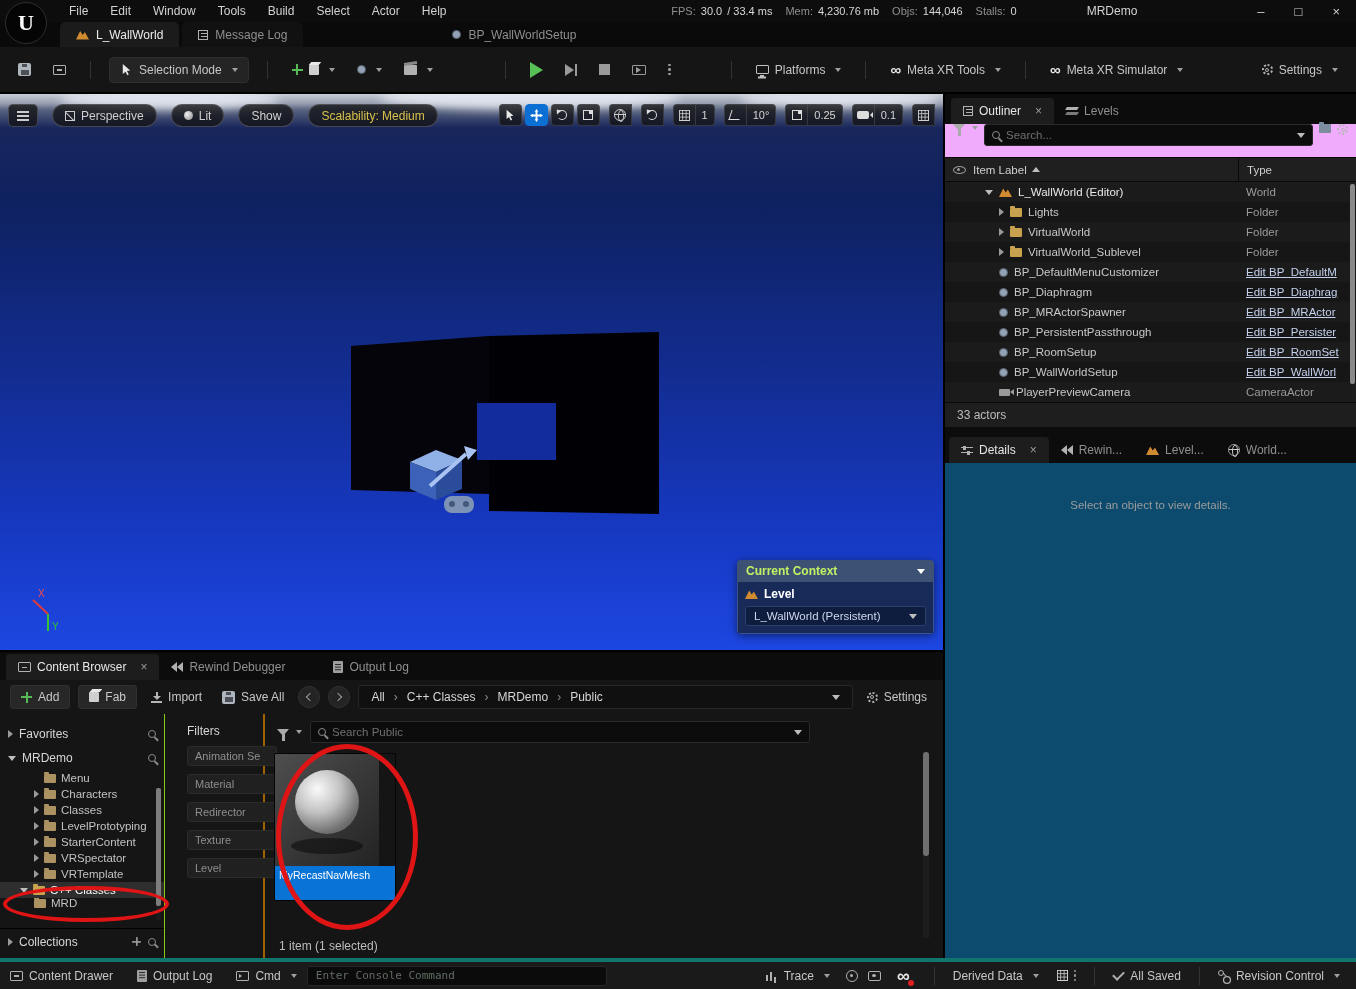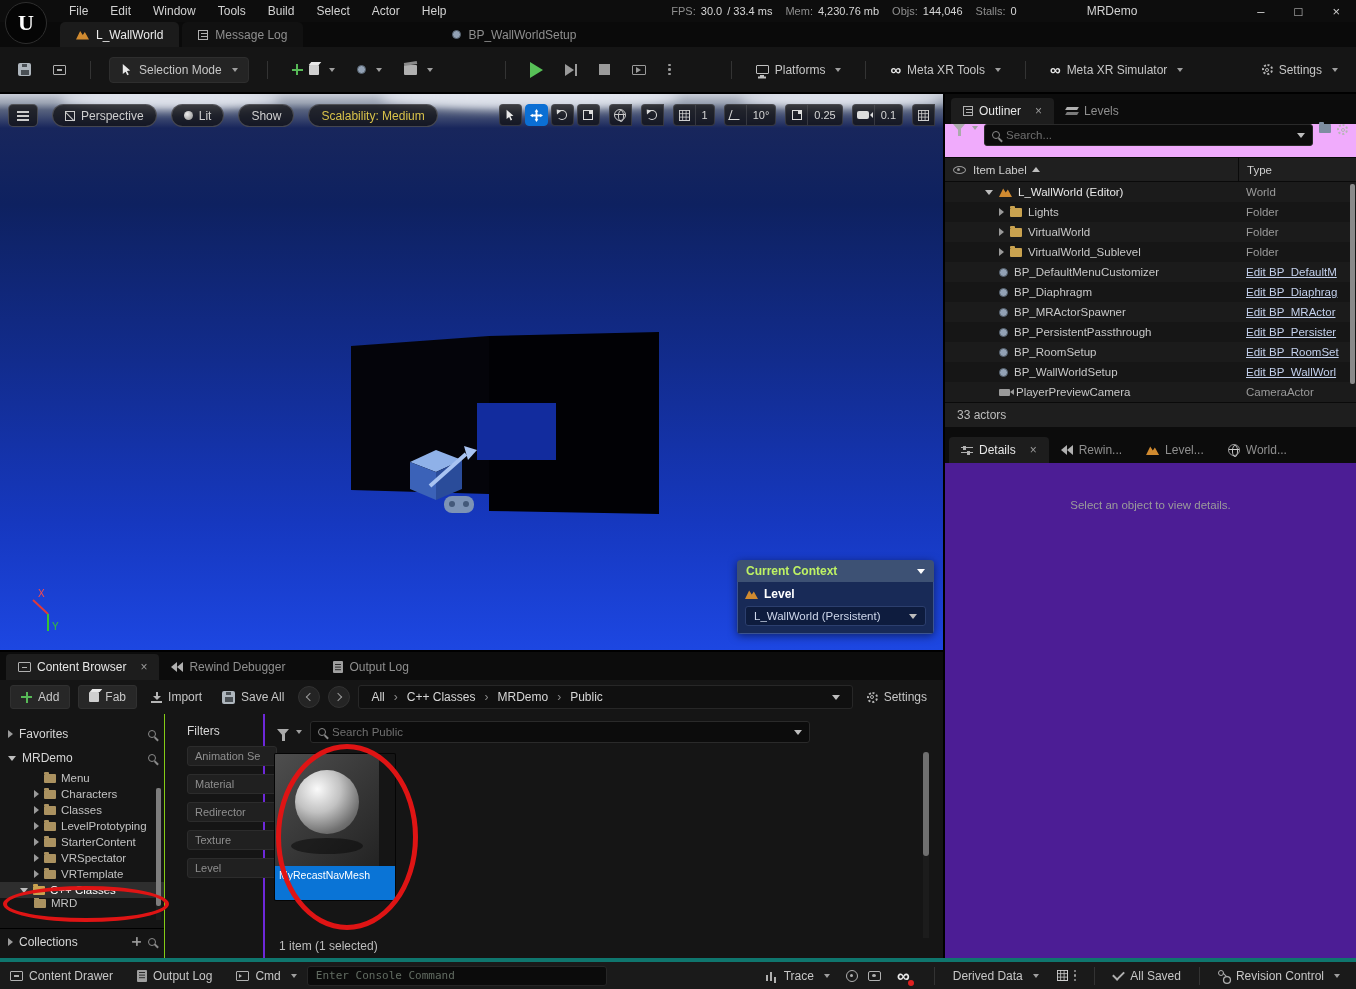--- a/index.html
+++ b/index.html
@@ -167,42 +167,42 @@
   .ol-row:nth-child(odd) { background:#1b1b1b; } .ol-row:nth-child(even) { background:#161616; }
   .ol-row .c1 { flex:1; display:flex; align-items:center; gap:6px; overflow:hidden; white-space:nowrap; }
   .ol-row .c2 { width:118px; padding-left:8px; color:#9a9a9a; overflow:hidden; white-space:nowrap; flex:none;}
   .ol-row .c2.link { color:#c3d0ec; text-decoration:underline; }
   .ind0 { padding-left:40px; } .ind1 { padding-left:54px; }
   .ol-status { height:25px; background:#1e1e1e; border-top:1px solid #0a0a0a; display:flex; align-items:center; padding:0 12px; color:#bdbdbd; flex:none;}
   .ol-scrollbar { position:absolute; right:1px; top:0; width:5px; height:218px; background:#1c1c1c; }
   .ol-scrollbar .thumb { position:absolute; left:0; top:2px; width:5px; height:200px; background:#8a8a8a; border-radius:2px;}
   .details-gap { height:8px; background:#0c0c0c; flex:none;}
   .dtabs { height:28px; background:#0c0c0c; display:flex; align-items:flex-end; padding-left:4px; flex:none;}
-  .details-body { flex:1; background:#4c1d95; display:flex; justify-content:center; padding-top:36px; color:#9b9b9b; font-size:11.5px;}
+  .details-body { flex:1; background:#0c4a6e; display:flex; justify-content:center; padding-top:36px; color:#9b9b9b; font-size:11.5px;}
 
   
   .cbrowser { position:absolute; left:0; top:650px; width:943px; height:308px; background:#151515; border-top:2px solid #000; display:flex; flex-direction:column;}
   .cb-toolbar { height:34px; display:flex; align-items:center; gap:8px; padding:0 10px; flex:none; background:#151515;}
   .btn-dark { display:flex; align-items:center; gap:6px; background:#272727; border:1px solid #303030; border-radius:3px; padding:4px 10px; color:#c8c8c8;}
   .circle-btn { width:22px; height:22px; border-radius:50%; background:#242424; border:1px solid #323232; display:flex; align-items:center; justify-content:center;}
   .chev { width:6px;height:6px;border-right:1.6px solid #9a9a9a;border-bottom:1.6px solid #9a9a9a; flex:none;}
   .chev.left { transform:rotate(135deg); margin-left:2px;}
   .chev.right { transform:rotate(-45deg); margin-right:2px;}
   .breadcrumb { flex:1; height:24px; background:#101010; border:1px solid #272727; border-radius:3px; display:flex; align-items:center; gap:9px; padding:0 12px; color:#d6d6d6;}
   .breadcrumb .sep { color:#8a8a8a; }
   .cb-body { flex:1; display:flex; min-height:0; }
   .cb-left { width:165px; border-right:1px solid #84cc16; padding-top:8px; position:relative; overflow:hidden; flex:none;}
   .cb-hd { height:24px; display:flex; align-items:center; gap:6px; padding:0 8px; color:#d6d6d6; font-size:12px;}
   .tree-row { height:16px; display:flex; align-items:center; gap:5px; font-size:11.5px; color:#c2c2c2; white-space:nowrap; overflow:hidden;}
   .tree-row.selected { background:#2e2e2e; color:#fff; }
   .t-ind1 { padding-left:34px; } .t-ind0 { padding-left:20px; }
   .tree-scroll { position:absolute; right:3px; top:74px; width:5px; height:132px; background:#1c1c1c;}
   .tree-scroll .thumb { position:absolute; top:0; width:5px; height:118px; background:#7d7d7d; border-radius:2px;}
   .coll-row { position:absolute; left:0; right:0; bottom:4px; border-top:1px solid #000; height:26px; display:flex; align-items:center; gap:6px; padding:0 8px; color:#d6d6d6;}
-  .cb-filters { width:100px; border-right:2px solid #6d28d9; padding:8px 0 0 22px; flex:none;text-align:center;}
+  .cb-filters { width:100px; border-right:2px solid #a16207; padding:8px 0 0 22px; flex:none;text-align:center;}
   .chip { width:90px; height:20px; margin-bottom:8px; background:#202020; border:1px solid #2c2c2c; border-radius:3px;
           display:flex; align-items:center; padding:0 7px; color:#8f8f8f; font-size:11px; white-space:nowrap; overflow:hidden;}
   .cb-main { flex:1; display:flex; flex-direction:column; position:relative; min-width:0;}
   .cb-search-row { height:36px; display:flex; align-items:center; gap:8px; padding:0 12px 0 12px; flex:none;}
   .assets { flex:1; position:relative; }
   .tile { position:absolute; left:10px; top:4px; width:120px; border-radius:1px; overflow:hidden; box-shadow:0 0 0 1px #050505;}
   .thumb { width:104px; height:112px; background:linear-gradient(135deg,#4e4e4e,#232323); position:relative;}
   .sphere { position:absolute; left:20px; top:16px; width:64px; height:64px; border-radius:50%;
             background:radial-gradient(circle at 35% 30%, #fafafa, #c2c2c2 38%, #707070 72%, #474747 100%);}
   .sphere-shadow { position:absolute; left:16px; top:84px; width:72px; height:16px; background:rgba(10,10,10,0.55); border-radius:50%;}

